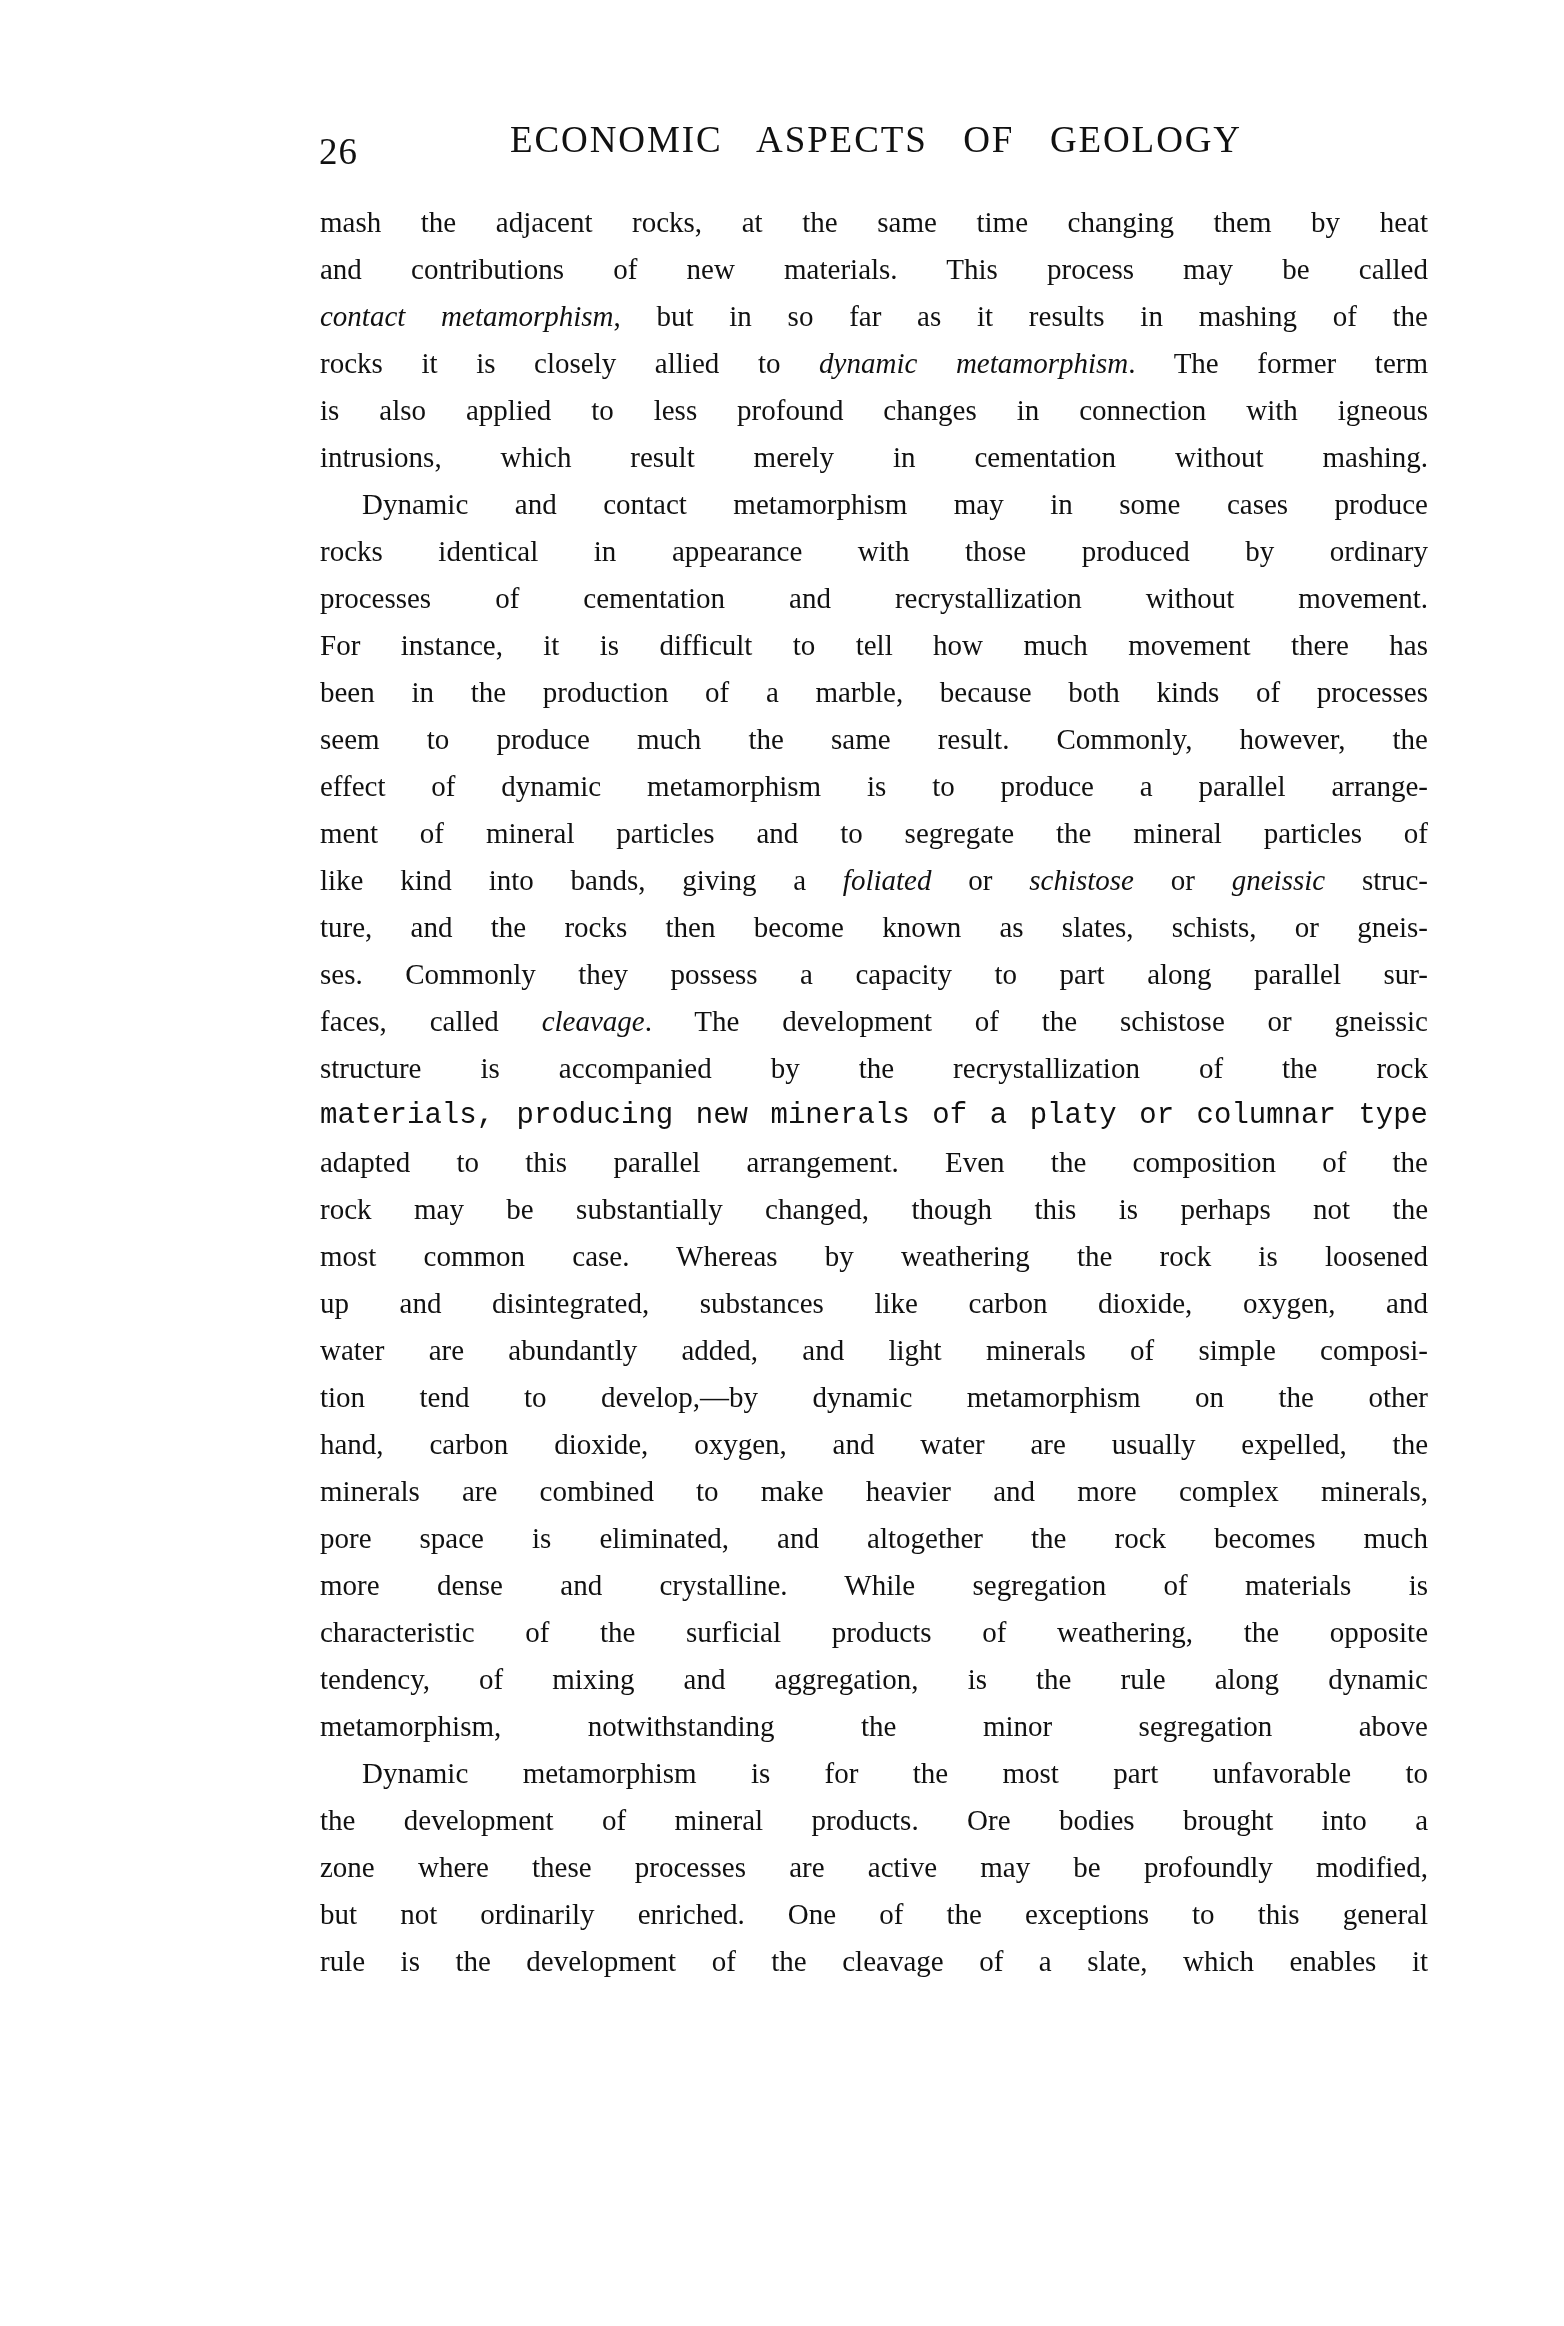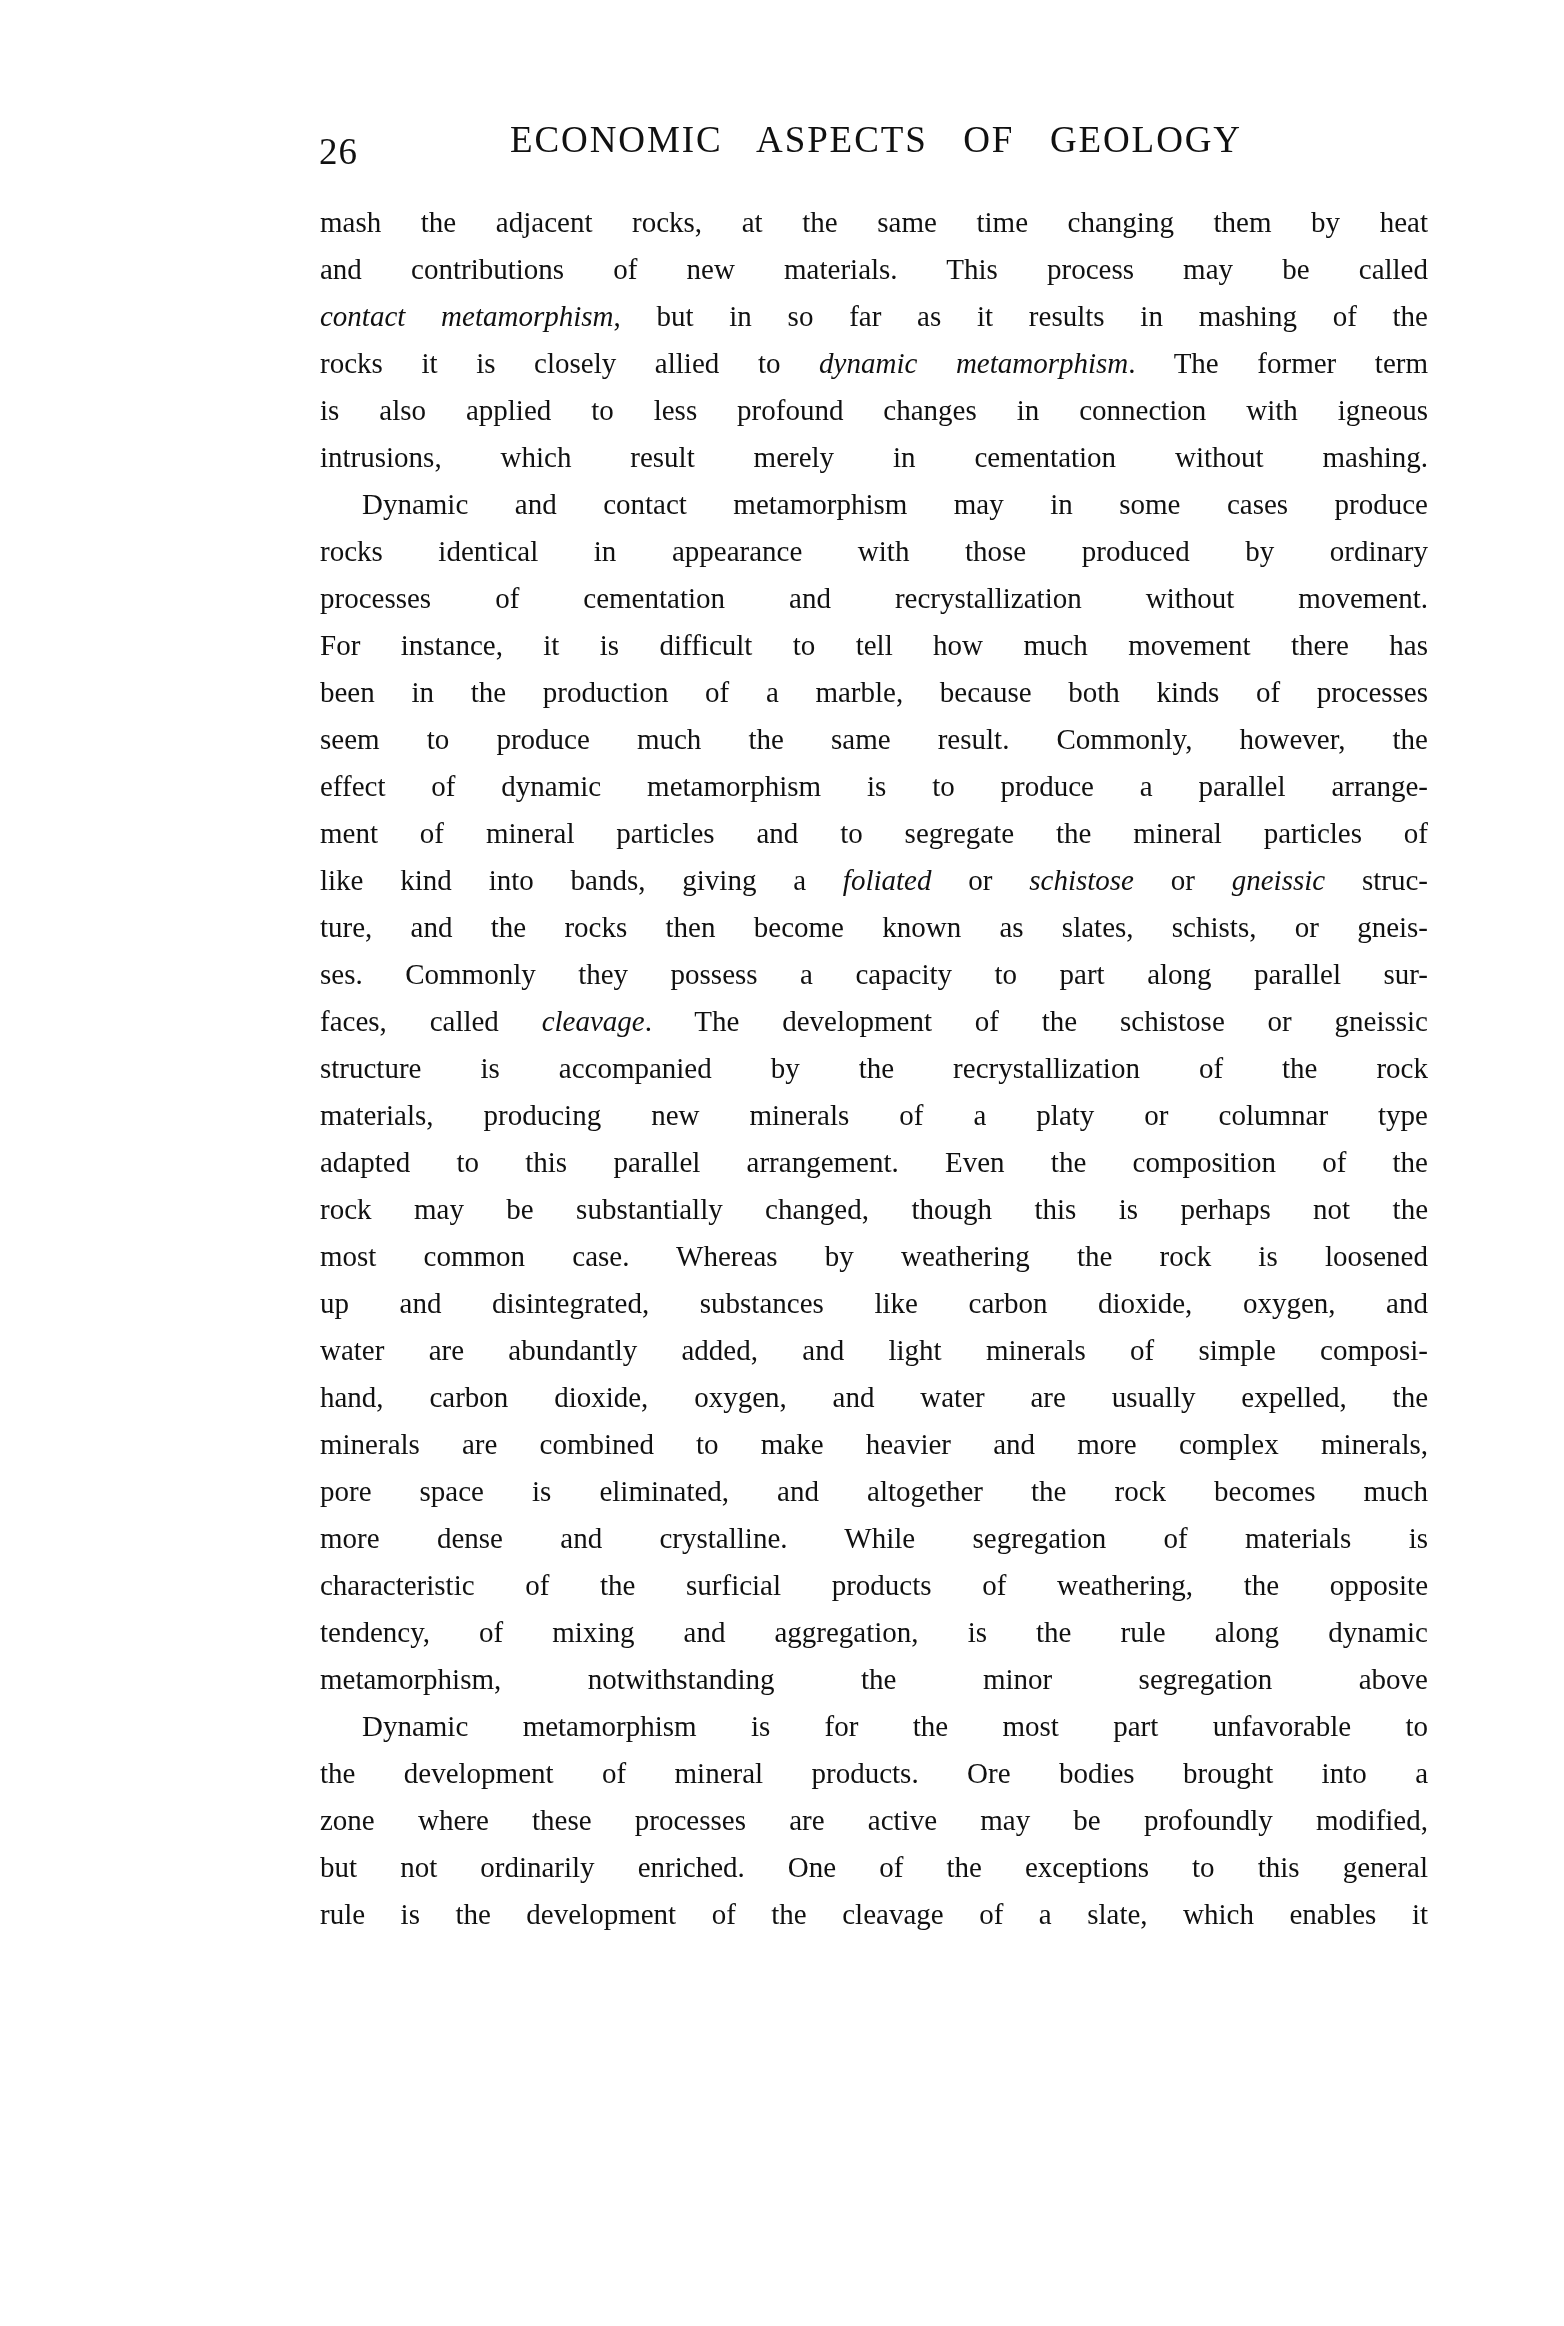--- a/index.html
+++ b/index.html
@@ -87,26 +87,27 @@
     <div class="line" style="white-space: normal; height: 47px; overflow: hidden;"><span>For instance, it is difficult to tell how much movement there has</span></div>
     <div class="line" style="white-space: normal; height: 47px; overflow: hidden;"><span>been in the production of a marble, because both kinds of processes</span></div>
     <div class="line" style="white-space: normal; height: 47px; overflow: hidden;"><span>seem to produce much the same result.  Commonly, however, the</span></div>
     <div class="line" style="white-space: normal; height: 47px; overflow: hidden;"><span>effect of dynamic metamorphism is to produce a parallel arrange-</span></div>
     <div class="line" style="white-space: normal; height: 47px; overflow: hidden;"><span>ment of mineral particles and to segregate the mineral particles of</span></div>
     <div class="line" style="white-space: normal; height: 47px; overflow: hidden;"><span>like kind into bands, giving a </span><i>foliated</i><span> or </span><i>schistose</i><span> or </span><i>gneissic</i><span> struc-</span></div>
     <div class="line" style="white-space: normal; height: 47px; overflow: hidden;"><span>ture, and the rocks then become known as slates, schists, or gneis-</span></div>
     <div class="line" style="white-space: normal; height: 47px; overflow: hidden;"><span>ses.  Commonly they possess a capacity to part along parallel sur-</span></div>
     <div class="line" style="white-space: normal; height: 47px; overflow: hidden;"><span>faces, called </span><i>cleavage</i><span>.  The development of the schistose or gneissic</span></div>
     <div class="line" style="white-space: normal; height: 47px; overflow: hidden;"><span>structure is accompanied by the recrystallization of the rock</span></div>
-    <div class="line" style="white-space: normal; height: 47px; overflow: hidden;"><span>materials, producing new minerals of a platy or columnar type</span></div>
+    <div class="line" style="white-space: normal; height: 47px; overflow: hidden; font-family: Liberation Mono, monospace;"><span>materials, producing new minerals of a platy or columnar type</span></div>
     <div class="line" style="white-space: normal; height: 47px; overflow: hidden;"><span>adapted to this parallel arrangement.  Even the composition of the</span></div>
     <div class="line" style="white-space: normal; height: 47px; overflow: hidden;"><span>rock may be substantially changed, though this is perhaps not the</span></div>
     <div class="line" style="white-space: normal; height: 47px; overflow: hidden;"><span>most common case.  Whereas by weathering the rock is loosened</span></div>
     <div class="line" style="white-space: normal; height: 47px; overflow: hidden;"><span>up and disintegrated, substances like carbon dioxide, oxygen, and</span></div>
     <div class="line" style="white-space: normal; height: 47px; overflow: hidden;"><span>water are abundantly added, and light minerals of simple composi-</span></div>
+    <div class="line" style="white-space: normal; height: 47px; overflow: hidden;"><span>tion tend to develop,—by dynamic metamorphism on the other</span></div>
     <div class="line" style="white-space: normal; height: 47px; overflow: hidden;"><span>hand, carbon dioxide, oxygen, and water are usually expelled, the</span></div>
     <div class="line" style="white-space: normal; height: 47px; overflow: hidden;"><span>minerals are combined to make heavier and more complex minerals,</span></div>
     <div class="line" style="white-space: normal; height: 47px; overflow: hidden;"><span>pore space is eliminated, and altogether the rock becomes much</span></div>
     <div class="line" style="white-space: normal; height: 47px; overflow: hidden;"><span>more dense and crystalline.  While segregation of materials is</span></div>
     <div class="line" style="white-space: normal; height: 47px; overflow: hidden;"><span>characteristic of the surficial products of weathering, the opposite</span></div>
     <div class="line" style="white-space: normal; height: 47px; overflow: hidden;"><span>tendency, of mixing and aggregation, is the rule along dynamic</span></div>
     <div class="line" style="white-space: normal; height: 47px; overflow: hidden;"><span>metamorphism, notwithstanding the minor segregation above</span></div>
     <div class="line indent" style="white-space: normal; height: 47px; overflow: hidden;"><span>Dynamic metamorphism is for the most part unfavorable to</span></div>
     <div class="line" style="white-space: normal; height: 47px; overflow: hidden;"><span>the development of mineral products.  Ore bodies brought into a</span></div>
     <div class="line" style="white-space: normal; height: 47px; overflow: hidden;"><span>zone where these processes are active may be profoundly modified,</span></div>

